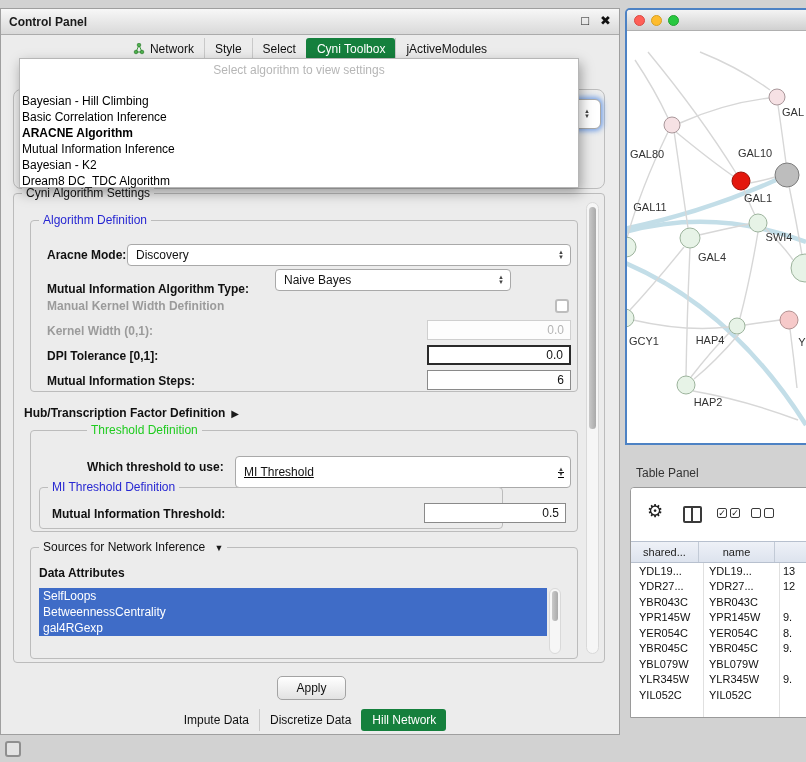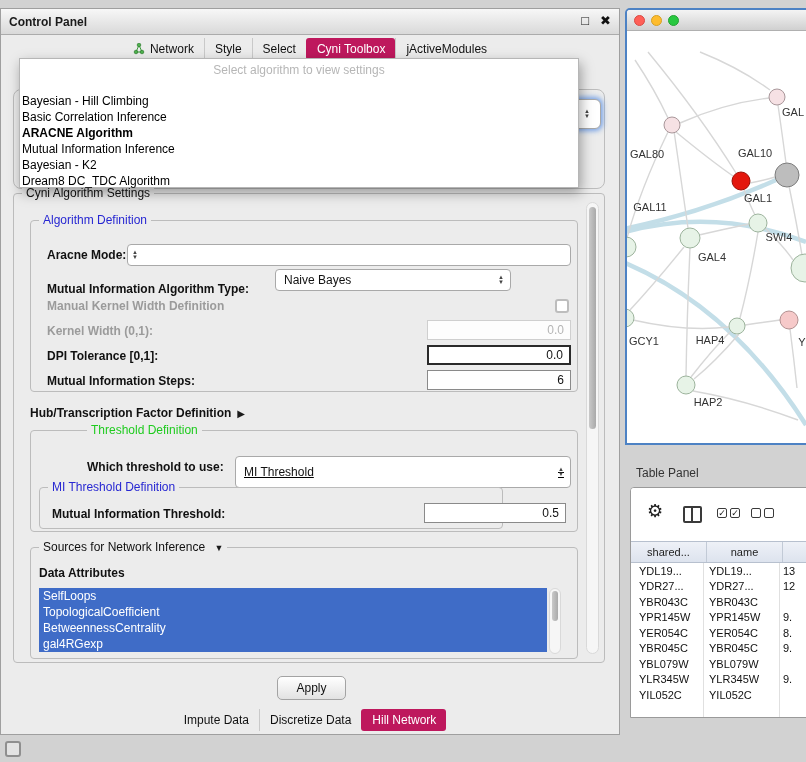--- a/index.html
+++ b/index.html
@@ -14,21 +14,21 @@
             display:flex;align-items:center;}
   .titlebar .t{font-size:12px;font-weight:bold;color:#1a1a1a;padding-left:8px;}
   .tb-btn{position:absolute;top:4px;font-size:13px;color:#111;cursor:default;}
 
   .tabbar{position:absolute;left:0;right:0;display:flex;justify-content:center;align-items:center;}
   .tabbar.top{top:27px;height:26px;}
   .tabbar.bottom{top:699px;height:24px;}
   .tab{font-size:12px;color:#111;padding:4px 10px;display:flex;align-items:center;gap:5px;
        border-left:1px solid #c9c9c9;white-space:nowrap;}
   .tab:first-child{border-left:none;}
-  .tab.selected{background:#be185d;color:#fff;border-radius:3px;border-left-color:transparent;}
+  .tab.selected{background:#15803d;color:#fff;border-radius:3px;border-left-color:transparent;}
 
   
   .ghost-frame{position:absolute;left:12px;top:80px;width:592px;height:100px;
                border:1px solid #bdbdbd;border-radius:8px;box-sizing:border-box;}
   .focus-btn{position:absolute;left:572px;top:90px;width:28px;height:30px;background:#fff;
              border:1px solid #a8a8a8;border-radius:6px;box-sizing:border-box;
              box-shadow:0 0 5px 2px rgba(100,150,230,.85);display:flex;flex-direction:column;
              align-items:center;justify-content:center;font-size:6px;line-height:5px;color:#444;}
 
   
@@ -102,21 +102,21 @@
   .cb-pair{display:flex;gap:3px;}
   .cb-pair.checked{left:86px;top:20px;}
   .cb-pair.unchecked{left:120px;top:20px;}
   .mini-cb{width:10px;height:10px;border:1.5px solid #3a3a3a;border-radius:2px;font-size:9px;
            line-height:9px;text-align:center;color:#222;box-sizing:border-box;}
   .thead{position:absolute;left:0;top:53px;right:0;height:22px;display:flex;
          background:linear-gradient(#eef1f7,#dde3ee);border-top:1px solid #b7c0ce;
          border-bottom:1px solid #b7c0ce;box-sizing:border-box;}
   .th{font-size:11px;color:#222;display:flex;align-items:center;justify-content:center;
       border-right:1px solid #c2cad6;box-sizing:border-box;}
-  .th:nth-child(1){width:76px;}
+  .th:nth-child(1){width:68px;}
   .th:nth-child(2){width:76px;}
   .th:nth-child(3){flex:1;border-right:none;}
   .tbody{position:absolute;left:0;top:75px;right:0;bottom:0;}
   .tr{display:flex;height:15.5px;align-items:center;}
   .td{font-size:11px;color:#111;white-space:nowrap;overflow:hidden;box-sizing:border-box;}
   .td:nth-child(1){width:72px;padding-left:8px;}
   .td:nth-child(2){width:76px;padding-left:6px;}
   .td:nth-child(3){flex:1;padding-left:4px;}
   .col-sep{position:absolute;top:75px;bottom:0;width:1px;background:#e0e0e0;}
 
@@ -186,20 +186,21 @@
 
       <div class="sb-v" style="left:572px;top:8px;width:13px;height:452px;">
         <div class="sb-thumb" style="top:4px;height:222px;"></div>
       </div>
 
       <div class="group" style="left:16px;top:26px;width:548px;height:172px;">
         <span class="legend blue">Algorithm Definition</span>
 
         <span class="lbl" style="left:16px;top:27px;">Aracne Mode:</span>
         <div class="combo" style="left:96px;top:23px;width:444px;height:22px;">
+          <span class="val">Discovery</span>
           <span class="arr">
               <i>▲</i>
               <i>▼</i>
             </span>
         </div>
 
         <span class="lbl" style="left:16px;top:61px;">Mutual Information Algorithm Type:</span>
         <div class="combo" style="left:244px;top:48px;width:236px;height:22px;">
           <span class="val">Naive Bayes</span>
           <span class="arr">
@@ -220,21 +221,21 @@
         <div class="fld focused" style="left:396px;top:124px;width:144px;height:20px;">
           <span>0.0</span>
         </div>
 
         <span class="lbl" style="left:16px;top:153px;">Mutual Information Steps:</span>
         <div class="fld" style="left:396px;top:149px;width:144px;height:20px;">
           <span>6</span>
         </div>
       </div>
 
-      <div style="position:absolute;left:16px;top:212px;display:flex;align-items:center;">
+      <div style="position:absolute;left:10px;top:212px;display:flex;align-items:center;">
         <span class="lbl plain" style="position:static;">Hub/Transcription Factor Definition</span>
         <span class="tri">▶</span>
       </div>
 
       <div class="group" style="left:16px;top:236px;width:548px;height:102px;">
         <span class="legend green">Threshold Definition</span>
 
         <span class="lbl" style="left:56px;top:29px;">Which threshold to use:</span>
         <div class="combo" style="left:204px;top:25px;width:336px;height:32px;text-decoration:underline;">
           <span class="val">MI Threshold</span>
@@ -254,21 +255,20 @@
       </div>
 
       <div class="group" style="left:16px;top:353px;width:548px;height:112px;">
         <span class="legend">
           <span>Sources for Network Inference</span>
           <span class="tri" style="font-size:9px;">▼</span>
         </span>
         <span class="lbl" style="left:8px;top:18px;">Data Attributes</span>
         <div class="attr-list" style="left:8px;top:40px;width:508px;height:66px;">
             <div class="attr-item">SelfLoops</div>
-            <div class="attr-item">TopologicalCoefficient</div>
             <div class="attr-item">BetweennessCentrality</div>
             <div class="attr-item">gal4RGexp</div>
           </div>
         <div class="sb-v" style="left:518px;top:40px;width:12px;height:66px;">
           <div class="sb-thumb" style="top:2px;height:30px;"></div>
         </div>
       </div>
     </div>
 
     <div class="btn" style="left:276px;top:667px;width:67px;height:22px;">

